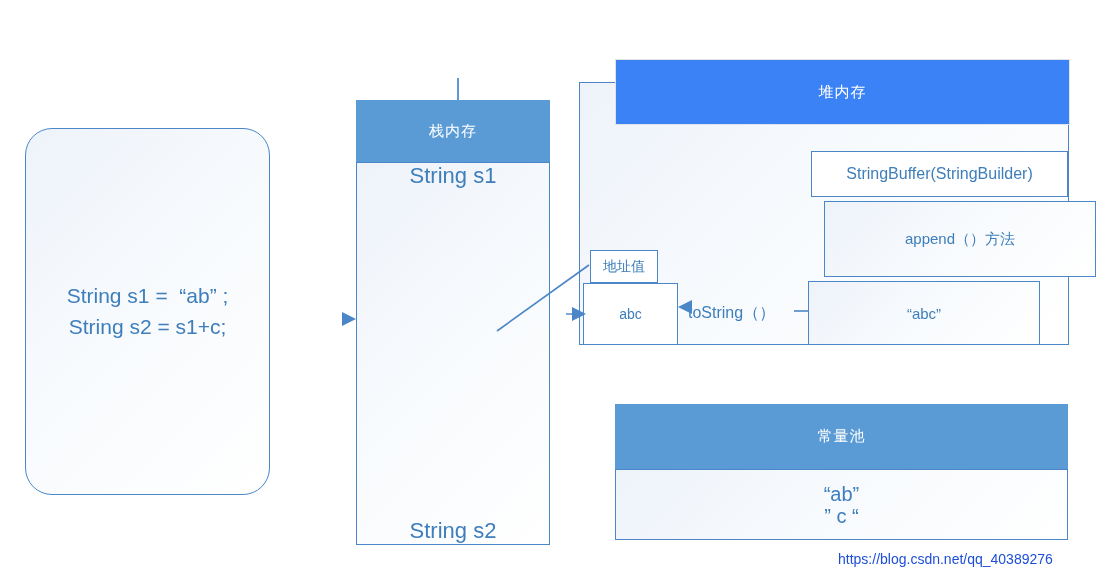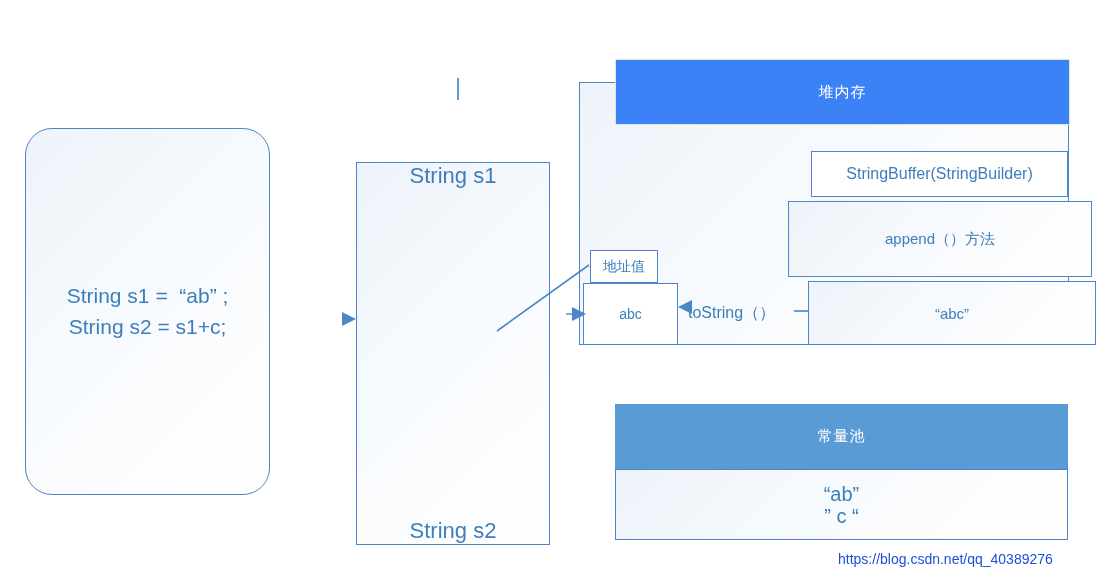--- a/index.html
+++ b/index.html
@@ -128,30 +128,30 @@
 
   
   #sb-box {
     left: 811px;
     top: 151px;
     width: 257px;
     height: 46px;
     font-size: 16px;
   }
   #append-box {
-    left: 788px;
+    left: 824px;
     top: 201px;
-    width: 304px;
+    width: 272px;
     height: 76px;
     font-size: 15px;
   }
   #abcval-box {
     left: 808px;
     top: 281px;
-    width: 288px;
+    width: 232px;
     height: 64px;
     font-size: 15px;
   }
 
   
   #tostring-label {
     position: absolute;
     left: 688px;
     top: 303px;
     font-size: 16px;
@@ -210,20 +210,21 @@
 <body>
 
 <div id="canvas">
 
   <div class="box grad-body" id="code-box">
     <div class="code-line">String s1 =  “ab” ;</div>
     <div class="code-line">String s2 = s1+c;</div>
   </div>
 
   <div id="stack-stub"></div>
+  <div class="hdr hdr-light" id="stack-hdr">栈内存</div>
   <div class="box grad-body" id="stack-body">
     <div class="var-line">String s1</div>
     <div class="var-line">String s2</div>
   </div>
 
   <div class="box grad-body" id="heap-body"></div>
   <div class="hdr hdr-dark" id="heap-hdr">堆内存</div>
 
   <div class="box" id="addr-hdr-box">地址值</div>
   <div class="box" id="addr-val-box">abc</div>

